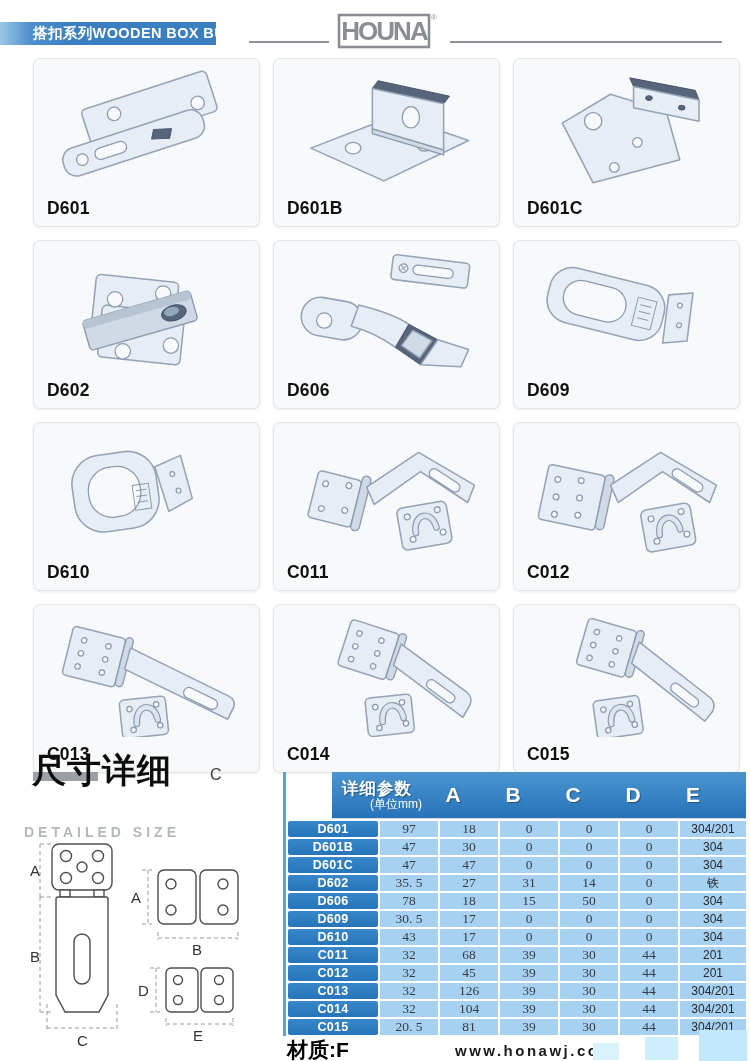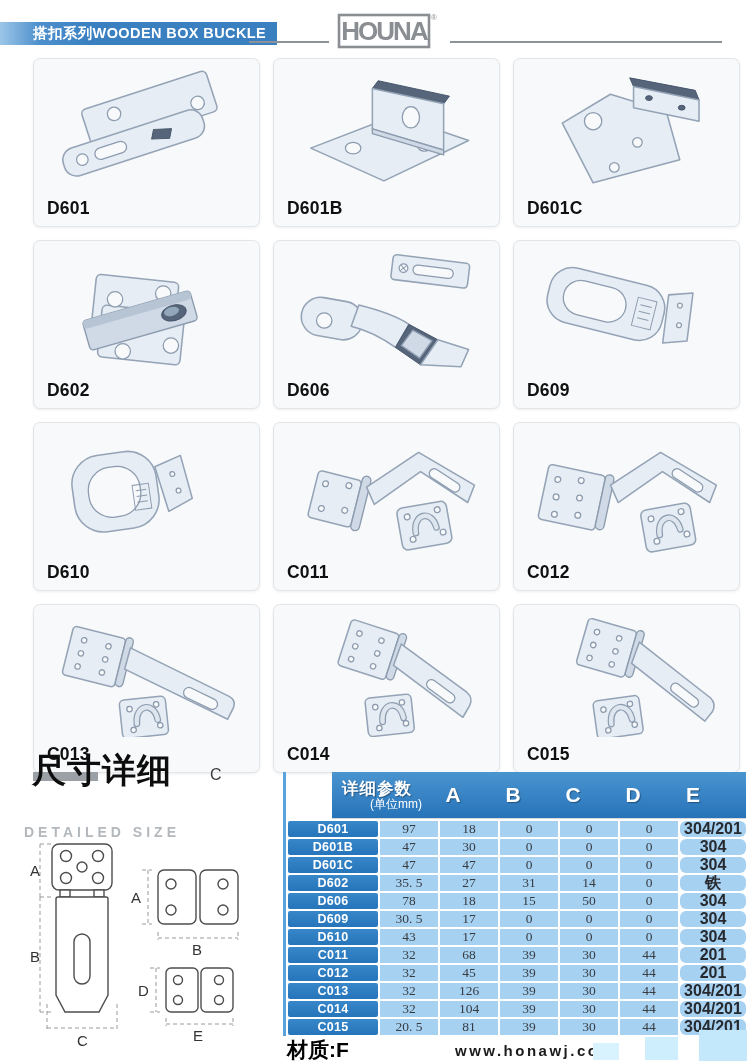--- a/index.html
+++ b/index.html
@@ -1,20 +1,20 @@
 <!DOCTYPE html>
 <html><head>
 <meta charset="utf-8">
 <style>
   html,body{margin:0;padding:0;}
   body{width:750px;height:1061px;position:relative;background:#ffffff;
        font-family:"Liberation Sans",sans-serif;overflow:hidden;}
 
   
-  .ribbon{position:absolute;left:0;top:22px;width:277px;height:23px;
+  .ribbon{position:absolute;left:0;top:22px;width:216px;height:23px;
     background:linear-gradient(90deg,#9cc6e8 0%,#4e90cc 14%,#3a80c1 32%,#3a80c1 100%);
     display:flex;align-items:center;}
   .ribbon span{color:#fff;font-size:14.5px;font-weight:bold;letter-spacing:.4px;padding-left:33px;white-space:nowrap;}
   .hline{position:absolute;height:2px;background:#8d9298;}
   .hline.l{left:249px;top:41px;width:80px;}
   .hline.r{left:450px;top:41px;width:272px;}
   .logo{position:absolute;left:336px;top:12px;width:102px;height:38px;}
 
   
   .grid{position:absolute;left:33px;top:58px;width:707px;
@@ -53,21 +53,21 @@
   .phead .tt{padding-left:10px;color:#fff;line-height:1.05;}
   .phead .tt .t1{font-size:16.5px;font-weight:bold;letter-spacing:1px;text-shadow:1px 1px 1px rgba(0,0,0,.35);}
   .phead .tt .t2{font-size:12px;display:block;padding-left:28px;}
   .phead .cl{color:#fff;font-size:21px;font-weight:bold;text-align:center;text-shadow:1px 1px 1px rgba(0,0,0,.35);}
   .pbody{margin-top:3px;display:flex;flex-direction:column;gap:2px;}
   .prow{display:grid;grid-template-columns:90px 58px 58px 58px 58px 58px 66px;column-gap:2px;height:16px;}
   .pname{background:linear-gradient(180deg,#3787c9,#2674ba);color:#fff;font-size:12.5px;font-weight:bold;
     text-align:center;line-height:16px;border-radius:2px;letter-spacing:.3px;}
   .pval{background:#a7d1f1;color:#373c43;font-family:"Liberation Serif",serif;font-size:13.5px;
     text-align:center;line-height:16px;}
-  .pval.pf{font-family:"Liberation Sans",sans-serif;font-size:16px;font-weight:bold;color:#26292e;border-radius:6px;}
+  .pval.pf{font-family:"Liberation Sans",sans-serif;font-size:12px;font-weight:normal;color:#26292e;}
 
   
   .material{position:absolute;left:287px;top:1036px;font-size:21px;font-weight:bold;color:#000;}
   .website{position:absolute;left:455px;top:1042px;font-size:15px;font-weight:bold;color:#1b1b1b;letter-spacing:2.5px;}
   .sq{position:absolute;}
   .sq1{left:593px;top:1043px;width:26px;height:17px;background:#d9f3fe;}
   .sq2{left:645px;top:1037px;width:33px;height:23px;background:#cfeefd;}
   .sq3{left:699px;top:1030px;width:48px;height:31px;background:#c3e8fc;}
 </style>
 </head>

